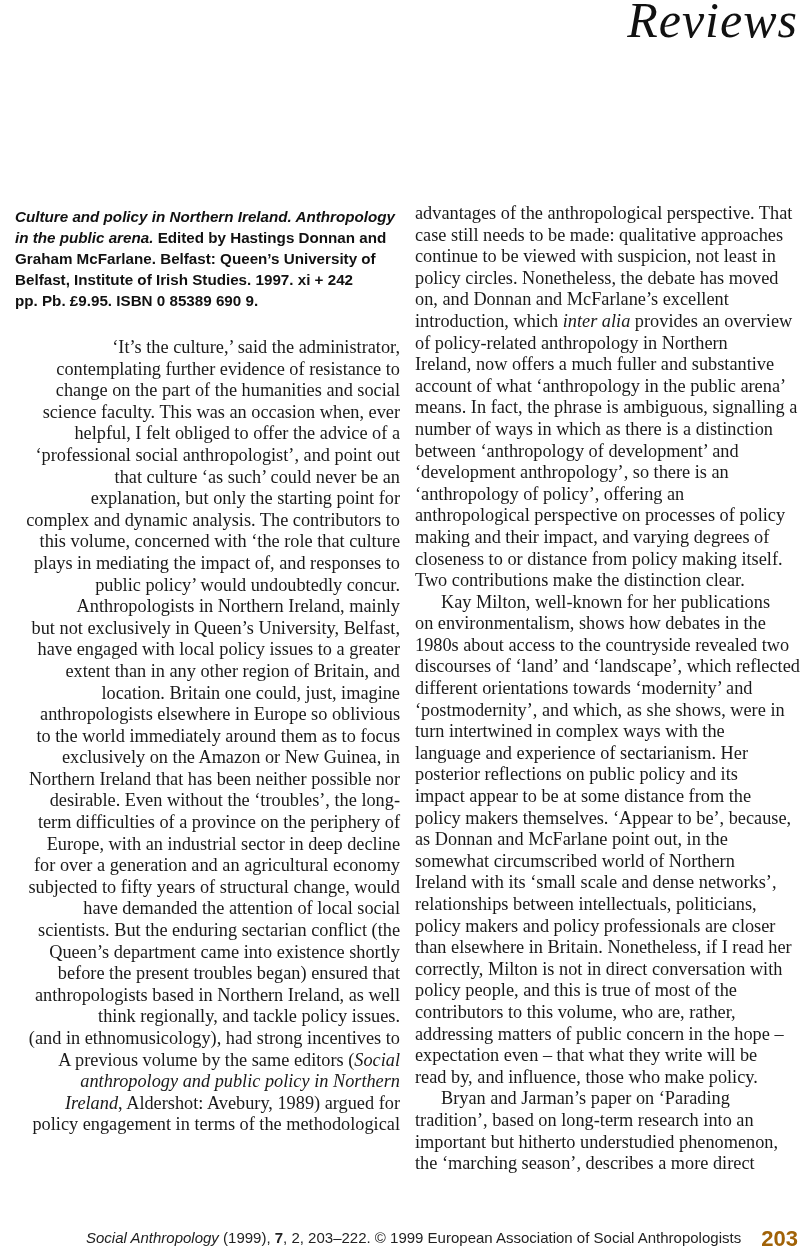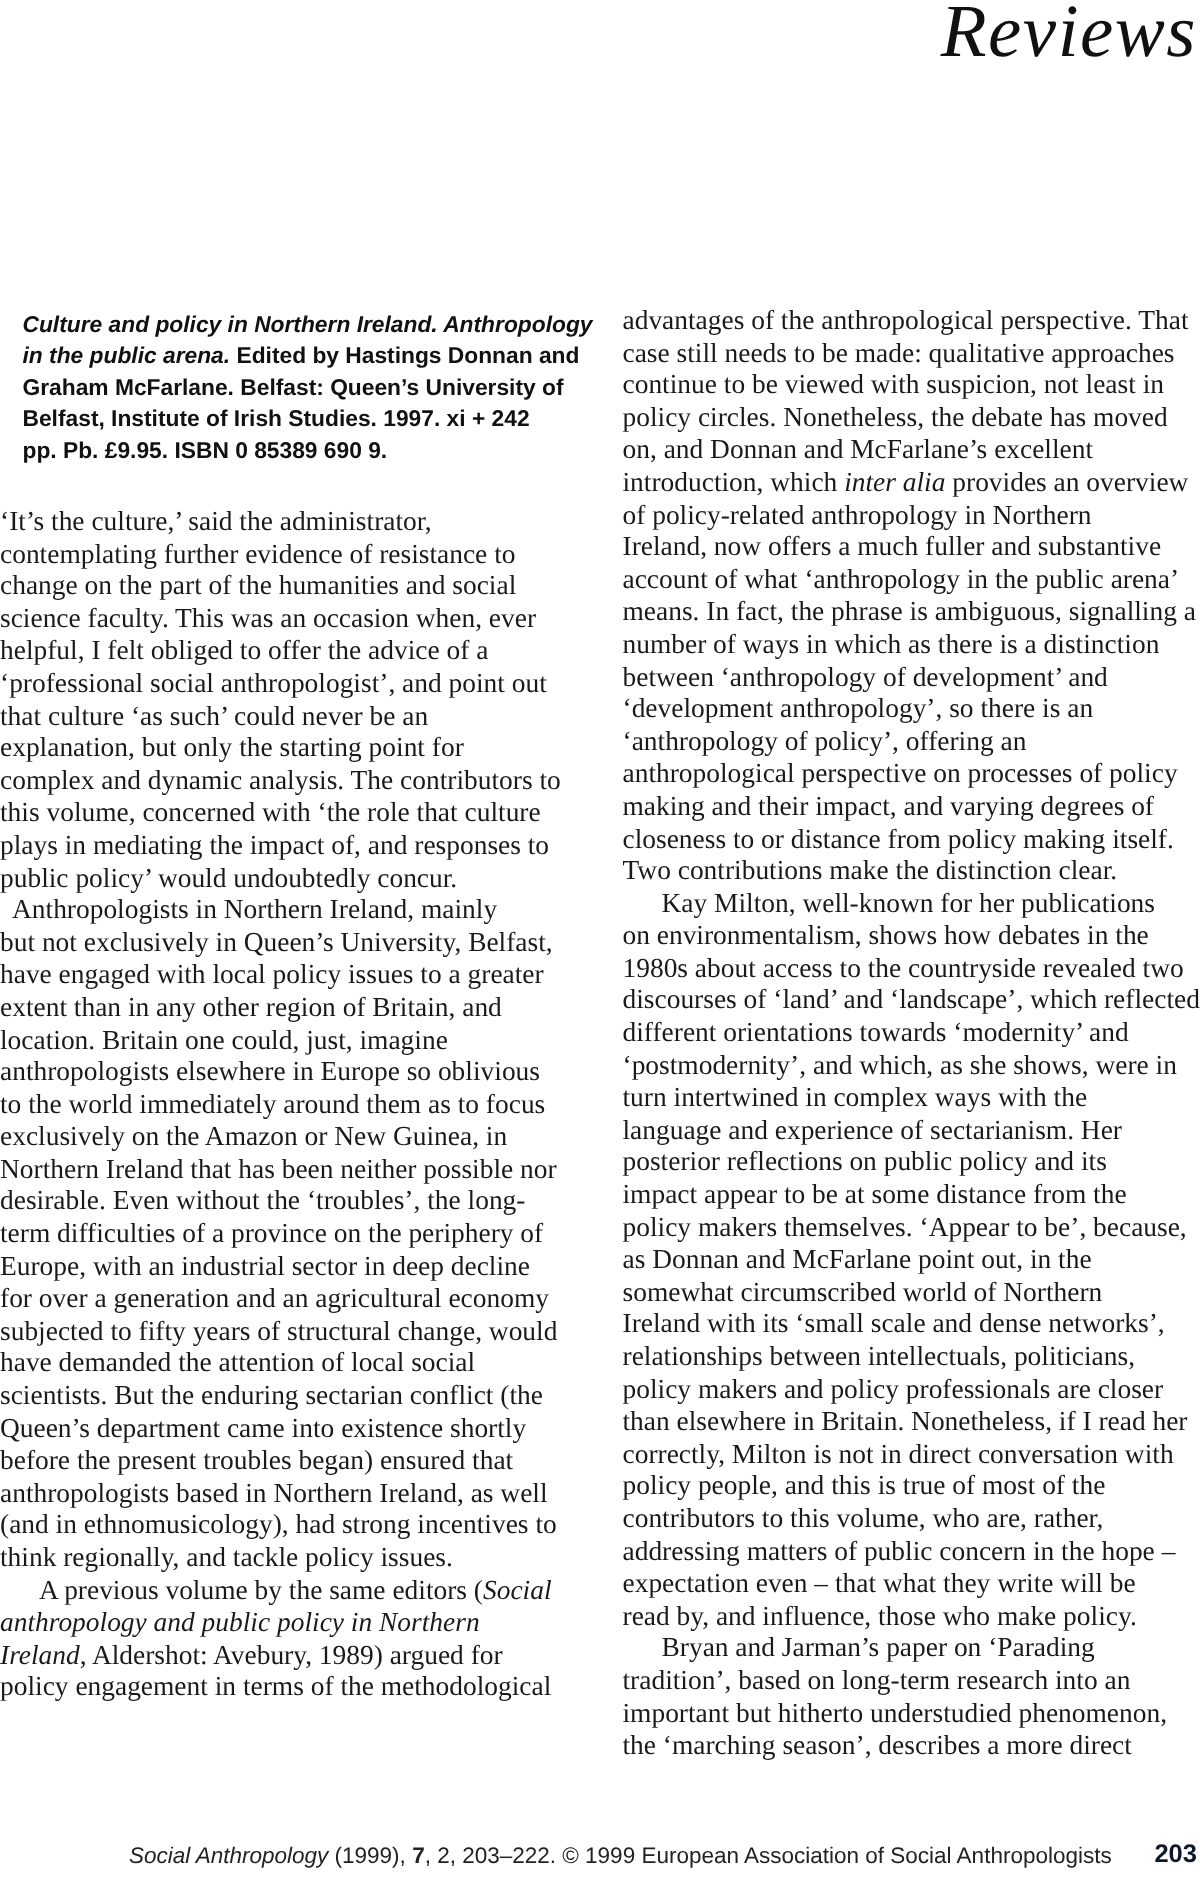--- a/index.html
+++ b/index.html
@@ -13,33 +13,33 @@
     .book-header {
       position: absolute; left: 0; top: 206px; width: 400px;
       font-family: "Liberation Sans", "DejaVu Sans", sans-serif;
       font-weight: bold; font-size: 15.2px; line-height: 21px; color: #111; margin-left: 15px;
     }
     .book-header .title { font-style: italic; }
     .body-text {
       font-family: "Liberation Serif", "DejaVu Serif", serif;
       font-size: 18.3px; line-height: 21.6px; color: #1a1a1a;
     }
-    .body-left { position: absolute; left: 0; top: 337px; width: 400px; }
+    .body-left { position: absolute; left: 0; top: 337px; width: 400px; text-align: right; }
     .body-right { position: absolute; left: 415px; top: 203px; width: 392px; }
     .body-text p { margin: 0; }
     .body-text .line { display: block; white-space: nowrap; }
     .footer {
       position: absolute; left: 86px; top: 1229px; width: 714px;
       font-family: "Liberation Sans", "DejaVu Sans", sans-serif; font-size: 15px; color: #222;
     }
     .footer .journal { font-style: italic; }
     .footer .vol { font-weight: bold; }
     .page-number {
       position: absolute; right: 2px; top: 1226px;
-      font-family: "Liberation Sans", "DejaVu Sans", sans-serif; font-weight: bold; font-size: 17px; color: #0f172a;
+      font-family: "Liberation Sans", "DejaVu Sans", sans-serif; font-weight: bold; font-size: 22px; color: #a16207;
     }
   </style>
 </head>
 <body>
 
 <div class="running-head">Reviews</div>
 
 <div class="book-header">
   <span class="title">Culture and policy in Northern Ireland. Anthropology</span><br>
   <span class="title">in the public arena.</span><span> Edited by Hastings Donnan and</span><br>
@@ -76,22 +76,22 @@
     <span class="line">desirable. Even without the ‘troubles’, the long-</span>
     <span class="line">term difficulties of a province on the periphery of</span>
     <span class="line">Europe, with an industrial sector in deep decline</span>
     <span class="line">for over a generation and an agricultural economy</span>
     <span class="line">subjected to fifty years of structural change, would</span>
     <span class="line">have demanded the attention of local social</span>
     <span class="line">scientists. But the enduring sectarian conflict (the</span>
     <span class="line">Queen’s department came into existence shortly</span>
     <span class="line">before the present troubles began) ensured that</span>
     <span class="line">anthropologists based in Northern Ireland, as well</span>
+    <span class="line">think regionally, and tackle policy issues.</span>
     <span class="line">(and in ethnomusicology), had strong incentives to</span>
-    <span class="line">think regionally, and tackle policy issues.</span>
   </p>
   <p>
     <span class="line" style="padding-left:26px"><span>A previous volume by the same editors (</span><i>Social</i></span>
     <span class="line"><i>anthropology and public policy in Northern</i></span>
     <span class="line"><i>Ireland</i><span>, Aldershot: Avebury, 1989) argued for</span></span>
     <span class="line">policy engagement in terms of the methodological</span>
   </p>
 </div>
 
 <div class="body-text body-right">

